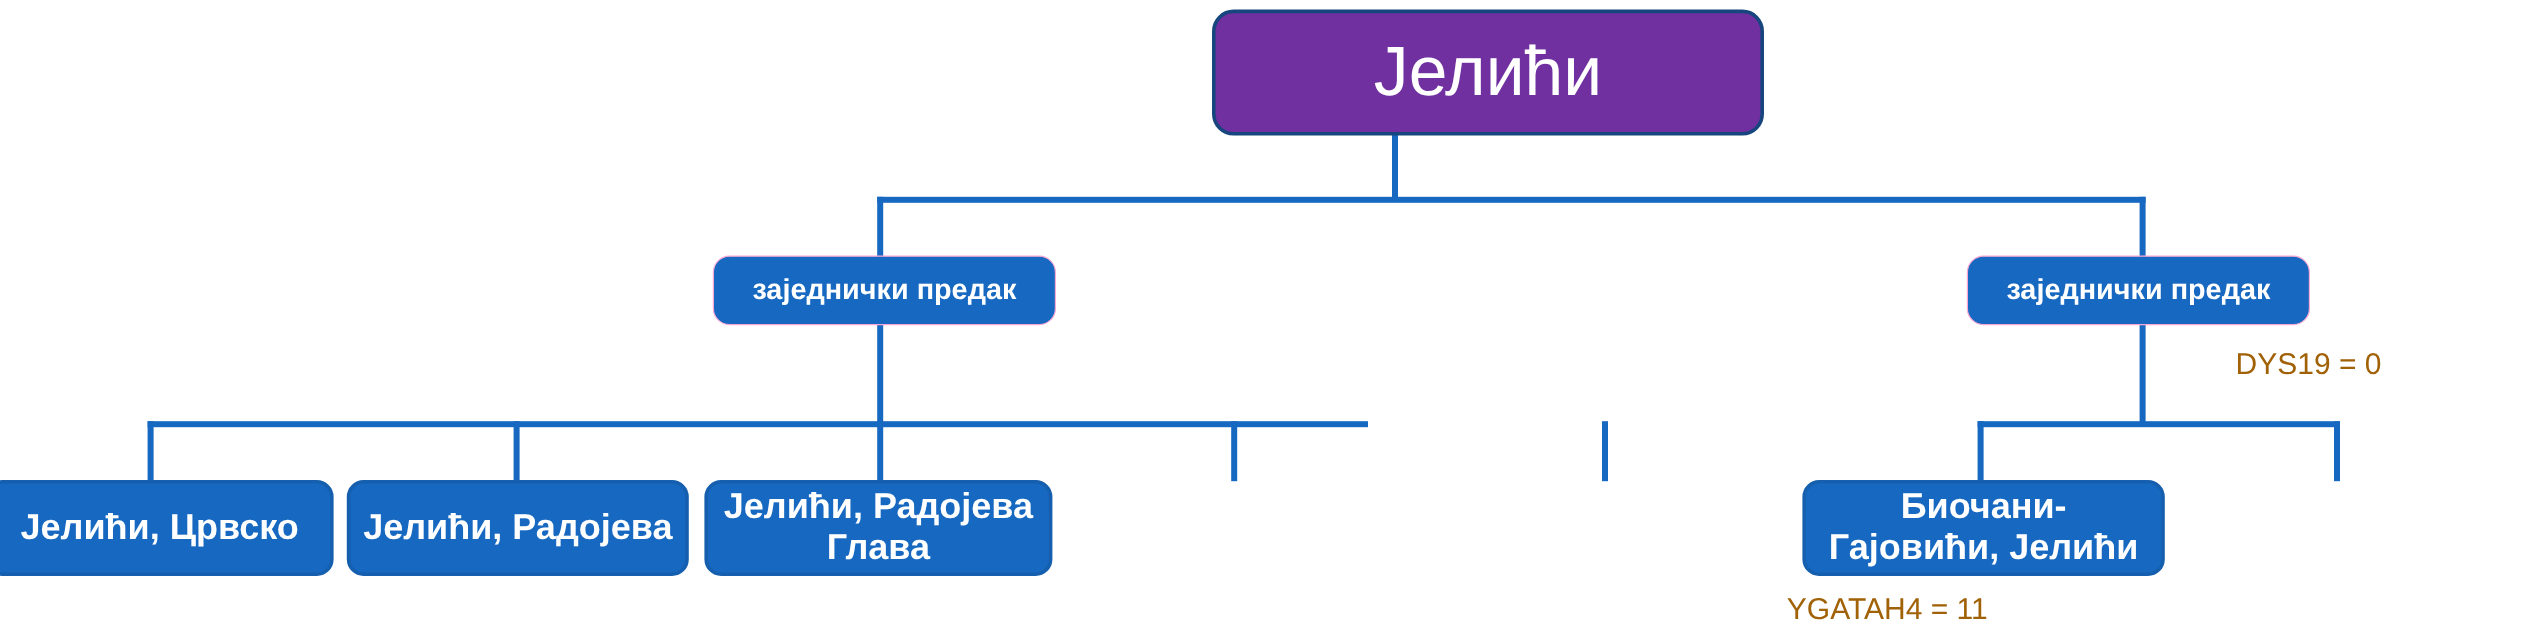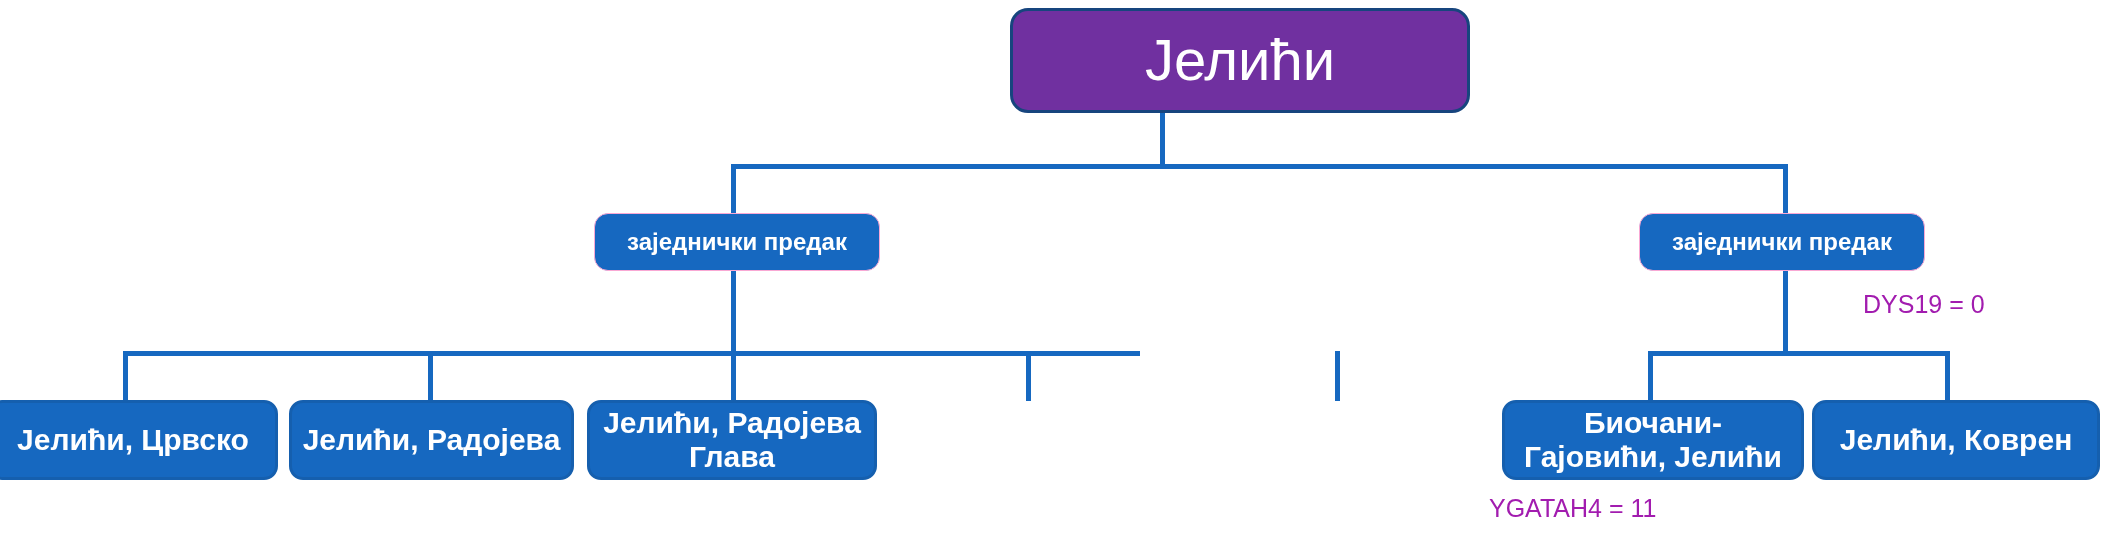--- a/index.html
+++ b/index.html
@@ -54,21 +54,21 @@
   }
   .connector {
     position: absolute;
     background: #1668C0;
     z-index: 1;
   }
   .v-line { width: 5px; }
   .h-line { height: 5px; }
   .ann {
     position: absolute;
-    color: #a21caf;
+    color: #a16207;
     font-size: 25px;
     font-weight: 400;
     white-space: nowrap;
     z-index: 4;
   }
 </style>
 </head>
 <body>
 
 <div id="canvas">
@@ -114,21 +114,18 @@
   <div class="node node-leaf" style="left:587px; top:400px; width:290px; height:80px;">
     <span>Јелићи, Радојева Глава</span>
   </div>
 
 
 
   <div class="node node-leaf" style="left:1502px; top:400px; width:302px; height:80px;">
     <span>Биочани-Гајовићи, Јелићи</span>
   </div>
 
-  <div class="node node-leaf" style="left:1812px; top:400px; width:288px; height:80px;">
-    <span>Јелићи, Коврен</span>
-  </div>
 
   <div class="ann" style="left:1863px; top:290px;">DYS19 = 0</div>
 
   <div class="ann" style="left:1489px; top:494px;">YGATAH4 = 11</div>
 
 </div>
 
 </body></html>

